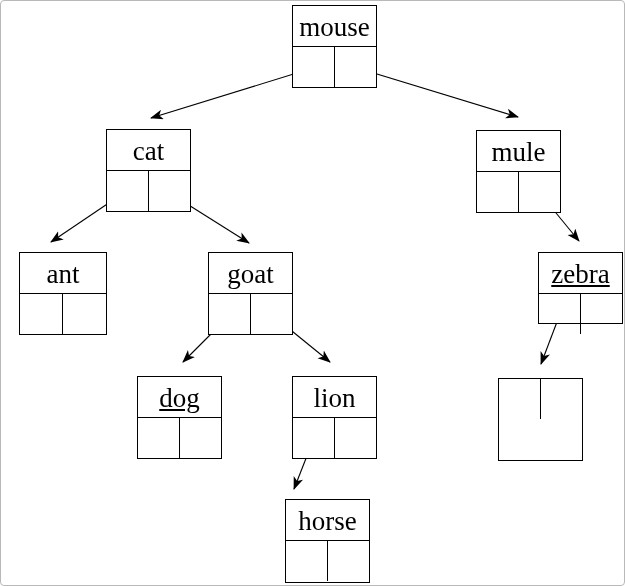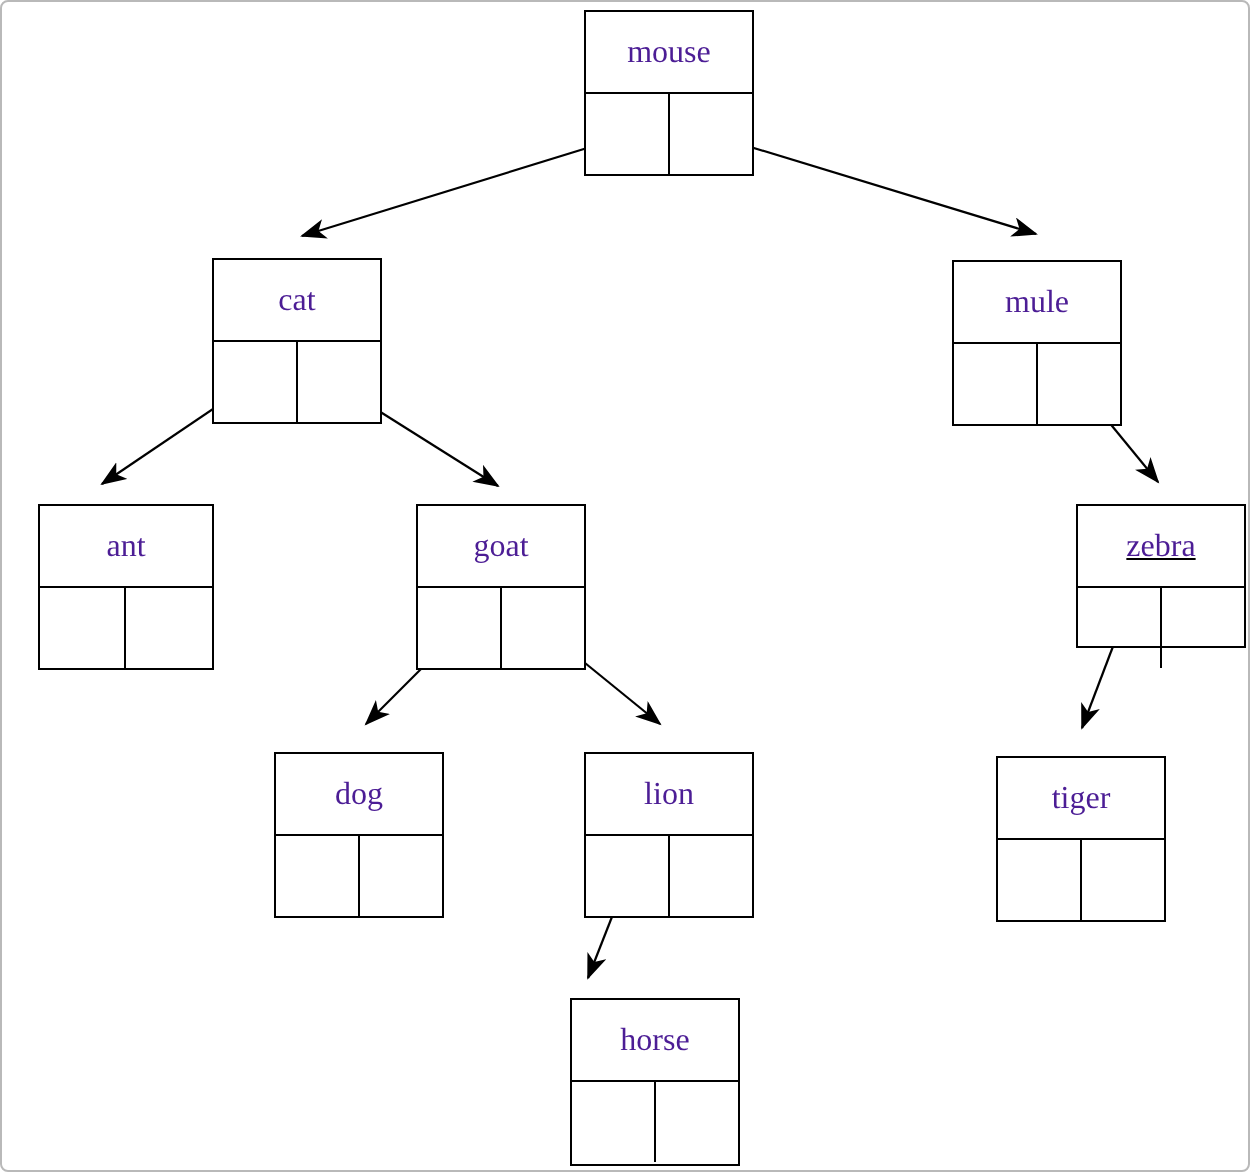--- a/index.html
+++ b/index.html
@@ -36,22 +36,22 @@
     border: 1px solid #000000;
     background: #ffffff;
   }
   .node-label {
     box-sizing: border-box;
     height: 41px;
     border-bottom: 1px solid #000000;
     display: flex;
     align-items: center;
     justify-content: center;
-    font-size: 16px;
-    color: #4c1d95;
+    font-size: 27px;
+    color: #000000;
     letter-spacing: 0px;
     line-height: 1;
     padding-top: 2px;
   }
   .node-cells {
     display: flex;
     height: 40px;
   }
   .cell {
     flex: 1 1 50%;
@@ -117,36 +117,35 @@
         <div class="cell cell-right"></div>
       </div>
     </div>
     <div class="node" style="left: 537px; top: 251px; width: 85px; height: 72px; text-decoration: underline;">
       <div class="node-label">zebra</div>
       <div class="node-cells">
         <div class="cell cell-left"></div>
         <div class="cell cell-right"></div>
       </div>
     </div>
-    <div class="node" style="left: 136px; top: 375px; width: 85px; height: 83px;">
+    <div class="node" style="left: 136px; top: 375px; width: 85px; height: 83px; text-decoration: underline;">
       <div class="node-label">dog</div>
       <div class="node-cells">
         <div class="cell cell-left"></div>
         <div class="cell cell-right"></div>
       </div>
     </div>
     <div class="node" style="left: 291px; top: 375px; width: 85px; height: 83px; text-align: center;">
       <div class="node-label">lion</div>
       <div class="node-cells">
         <div class="cell cell-left"></div>
         <div class="cell cell-right"></div>
       </div>
     </div>
     <div class="node" style="left: 497px; top: 377px; width: 85px; height: 83px;">
-      <div class="node-label">tiger</div>
       <div class="node-cells">
         <div class="cell cell-left"></div>
         <div class="cell cell-right"></div>
       </div>
     </div>
     <div class="node" style="left: 249px; top: 498px; width: 85px; height: 84px; margin-left: 35px;">
       <div class="node-label">horse</div>
       <div class="node-cells">
         <div class="cell cell-left"></div>
         <div class="cell cell-right"></div>

